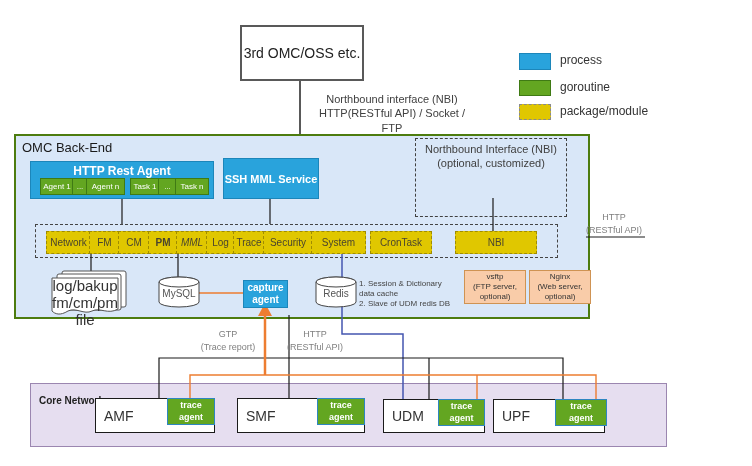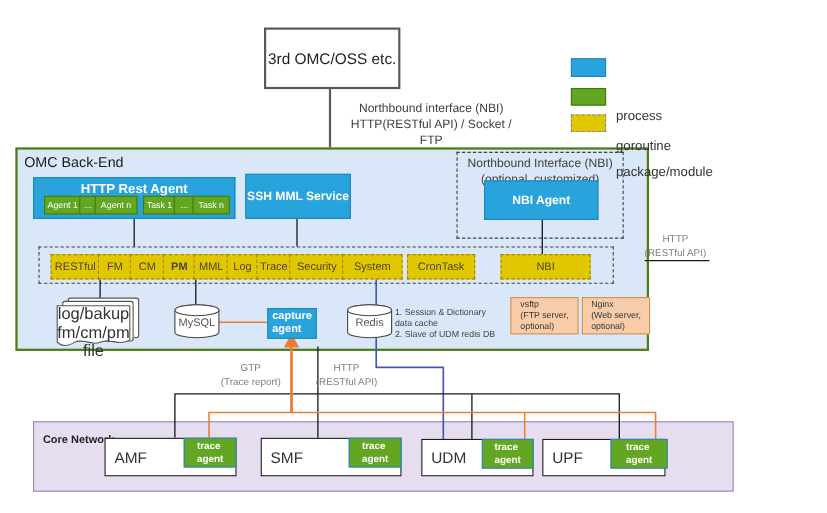--- a/index.html
+++ b/index.html
@@ -1,19 +1,19 @@
 <!DOCTYPE html>
 <html><head>
 <meta charset="utf-8">
 <style>
   html,body{margin:0;padding:0;background:#fff;}
   .canvas{position:relative;width:752px;height:466px;background:#fff;
           font-family:"Liberation Sans", sans-serif;overflow:hidden;}
   .abs{position:absolute;}
-  .ctr{display:flex;align-items:center;justify-content:center;text-align:left;}
+  .ctr{display:flex;align-items:center;justify-content:center;text-align:center;}
   svg.wires{position:absolute;left:0;top:0;z-index:2;pointer-events:none;}
   .z3{z-index:3;}
   .z1{z-index:1;}
 
   .topbox{width:120px;height:52px;border:2px solid #595959;background:#fff;
           font-size:14px;color:#222;}
   .backend{width:572px;height:181px;background:#d9e7f8;border:2px solid #4d7c0f;}
   .backend-title{font-size:13px;color:#1a1a1a;}
   .bluebox{background:#29a3dc;border:1px solid #1c86ba;color:#fff;font-weight:bold;}
   .chip{background:#63a621;border:1px solid #3f7a14;color:#fff;font-size:8px;}
@@ -22,21 +22,21 @@
   .module{background:#e0c700;border:1px dashed #a08c00;color:#4a452e;font-size:10px;}
   .peach{background:#f9cca9;border:1px solid #cf9353;color:#333;font-size:8px;line-height:1.25;}
   .webui{background:#dbe6f3;border:1px solid #8fa9cc;color:#222;font-size:12.5px;line-height:1.5;}
   .corenet{width:635px;height:62px;background:#e6def0;border:1px solid #9b86b0;}
   .nfbox{background:#fff;border:1px solid #1a1a1a;color:#333;font-size:14px;
          display:flex;align-items:center;padding-left:8px;box-sizing:border-box;}
   .trace{background:#63a621;border:1px solid #2e86c1;color:#fff;font-weight:bold;
          font-size:9px;line-height:1.25;}
   .graylbl{color:#7f7f7f;font-size:9px;line-height:1.4;text-align:center;}
   .nbl{color:#404040;font-size:11px;line-height:1.3;text-align:center;}
-  .legend-lbl{font-size:12px;color:#333;margin-top:45px;}
+  .legend-lbl{font-size:12px;color:#333;}
   .cyl-lbl{font-size:10px;color:#555;}
   .notes{font-size:8px;color:#444;line-height:1.25;}
   .filetxt{font-size:15px;color:#333;text-align:center;}
 </style>
 </head>
 <body>
 
 <div class="canvas">
 
   <div class="abs backend z1" style="left:14px;top:134px;">
@@ -94,29 +94,26 @@
   <div class="abs chip ctr z3" style="left:72px;top:178px;width:14px;height:15px;">...</div>
   <div class="abs chip ctr z3" style="left:86px;top:178px;width:37px;height:15px;">Agent n</div>
   <div class="abs chip ctr z3" style="left:130px;top:178px;width:28px;height:15px;">Task 1</div>
   <div class="abs chip ctr z3" style="left:158px;top:178px;width:17px;height:15px;">...</div>
   <div class="abs chip ctr z3" style="left:175px;top:178px;width:32px;height:15px;">Task n</div>
 
   <div class="abs bluebox ctr z3" style="left:223px;top:158px;width:94px;height:39px;font-size:11px;">
     <span>SSH MML Service</span>
   </div>
 
-  <div class="abs bluebox ctr z3" style="left:440px;top:164px;width:102px;height:34px;font-size:11px;">
-    <span>NBI Agent</span>
-  </div>
-
-  <div class="abs module ctr z3" style="left:46px;top:231px;width:43px;height:21px;">RESTful</div>
+
+  <div class="abs module ctr z3" style="left:46px;top:231px;width:43px;height:21px;">Network</div>
   <div class="abs module ctr z3" style="left:89px;top:231px;width:29px;height:21px;">FM</div>
   <div class="abs module ctr z3" style="left:118px;top:231px;width:30px;height:21px;">CM</div>
   <div class="abs module ctr z3" style="left:148px;top:231px;width:28px;height:21px;font-weight:bold;">PM</div>
-  <div class="abs module ctr z3" style="left:176px;top:231px;width:30px;height:21px;">MML</div>
+  <div class="abs module ctr z3" style="left:176px;top:231px;width:30px;height:21px;font-style:italic;">MML</div>
   <div class="abs module ctr z3" style="left:206px;top:231px;width:27px;height:21px;">Log</div>
   <div class="abs module ctr z3" style="left:233px;top:231px;width:30px;height:21px;">Trace</div>
   <div class="abs module ctr z3" style="left:263px;top:231px;width:48px;height:21px;">Security</div>
   <div class="abs module ctr z3" style="left:311px;top:231px;width:53px;height:21px;">System</div>
   <div class="abs module ctr z3" style="left:370px;top:231px;width:60px;height:21px;">CronTask</div>
   <div class="abs module ctr z3" style="left:455px;top:231px;width:80px;height:21px;">NBI</div>
 
   <div class="abs z3" style="left:48px;top:269px;width:82px;height:48px;">
     <svg width="82" height="48">
       <rect x="14" y="2" width="64" height="36" fill="#fff" stroke="#555" rx="2"></rect>

